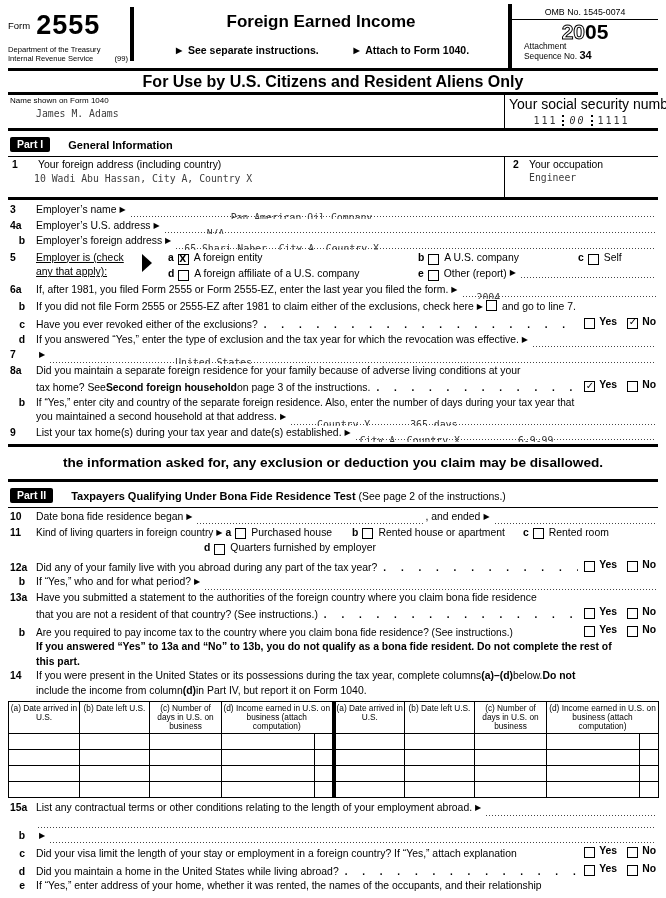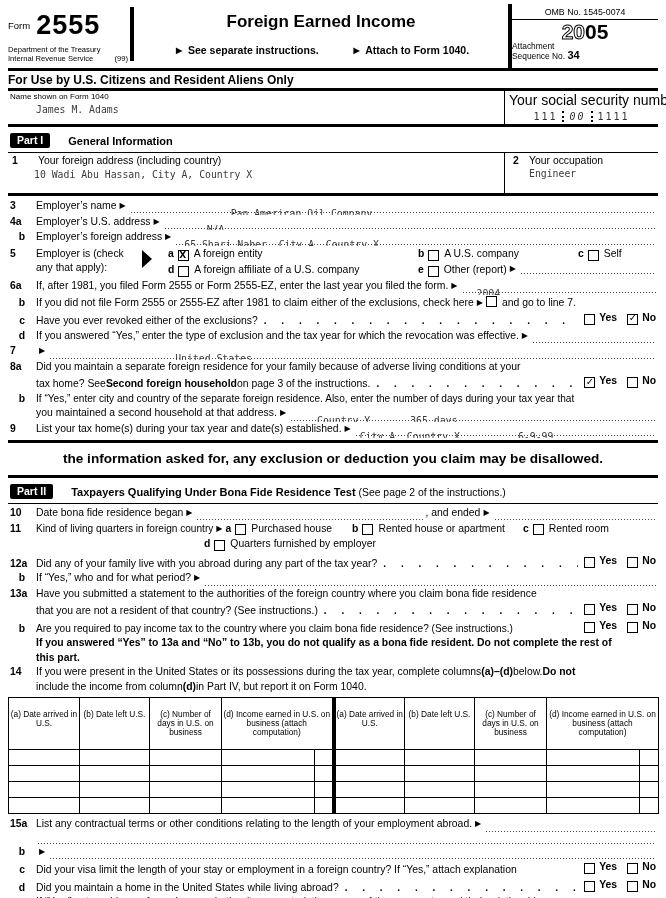--- a/index.html
+++ b/index.html
@@ -16,23 +16,23 @@
   .deptrow{display:flex;justify-content:space-between;padding-right:2px;}
   .hdr-bar{width:4px;background:#000;height:54px;margin-top:3px;}
   .hdr-center{flex:1;text-align:center;padding-top:8px;}
   .hdr-title{font-size:17px;font-weight:bold;}
   .hdr-notes{margin-top:12px;font-size:10.5px;font-weight:bold;}
   .hdr-notes .gap{display:inline-block;width:26px;}
   .hdr-right{width:146px;border-left:4px solid #000;display:flex;flex-direction:column;}
   .omb{font-size:8.8px;text-align:center;padding:3px 0 2px;border-bottom:1px solid #000;white-space:nowrap;}
   .year{text-align:center;font-size:21px;font-weight:bold;line-height:21px;padding-top:1px;}
   .year-outline{color:#fff;-webkit-text-stroke:1px #000;text-stroke:1px #000;}
-  .attach-seq{font-size:8.4px;line-height:9.4px;padding-left:0;}
+  .attach-seq{font-size:8.4px;line-height:9.4px;padding-left:12px;}
   .seqno{font-size:11px;font-weight:bold;}
-  .subtitle{font-weight:bold;font-size:12px;padding:2px 0 1px;border-bottom:3px solid #000;}
+  .subtitle{text-align:center;font-weight:bold;font-size:16px;padding:2px 0 1px;border-bottom:3px solid #000;}
   
   .namerow{display:flex;border-bottom:3px solid #000;height:33px;}
   .name-left{flex:1;padding:1px 4px 0 2px;}
   .small-label{font-size:8px;}
   .entry{font-family:"DejaVu Sans Mono",monospace;font-size:9.8px;color:#3c3c3c;}
   .name-value{margin-left:26px;margin-top:3px;}
   .ssn-box{width:154px;border-left:1px solid #000;padding:1px 4px 0;box-sizing:border-box;}
   .ssn-label{font-size:14px;text-align:center;white-space:nowrap;}
   .ssn-vals{display:flex;justify-content:center;align-items:center;margin-top:3px;font-family:"DejaVu Sans Mono",monospace;font-size:10px;color:#333;letter-spacing:2px;}
   .ssn-sep{border-left:2px dotted #000;height:11px;margin:0 5px;}
@@ -62,32 +62,32 @@
   .yn .lab{margin:0 10px 0 4px;}
   .yn .lab:last-child{margin-right:2px;}
   .cb{flex:none;display:inline-block;width:9px;height:9px;border:1.2px solid #000;position:relative;top:1px;background:#fff;box-sizing:content-box;}
   .cb .mark{position:absolute;left:0.5px;top:-2.5px;font-size:9px;font-weight:bold;font-family:"DejaVu Sans",sans-serif;}
   .cb .mark.chk{left:0.5px;top:-3.5px;font-size:10px;}
   .optletter{font-weight:bold;margin:0 4px 0 0;}
   .opt{display:flex;align-items:center;white-space:nowrap;}
   .opt .cb{margin-right:5px;}
   
   .l5{display:flex;align-items:flex-start;line-height:14.6px;}
-  .l5-label{width:104px;}
+  .l5-label{width:104px;text-decoration:underline;}
   .tri{width:0;height:0;border-left:10px solid #000;border-top:9px solid transparent;border-bottom:9px solid transparent;margin:3px 0 0 2px;}
   .l5-opts{flex:1;margin-left:16px;}
   .l5-row{display:flex;align-items:center;margin-bottom:2px;}
   
   .hr3{border-top:3px solid #000;margin-top:2px;}
   .hr1{border-top:1px solid #000;}
   .banner{text-align:center;font-weight:bold;font-size:13.6px;line-height:17.5px;padding:7px 0 8px;}
   
   table.t14{border-collapse:collapse;table-layout:fixed;width:100%;margin-top:2px;}
   .t14 th,.t14 td{border:1px solid #000;padding:0;}
-  .t14 th{font-size:8.3px;font-weight:normal;line-height:9.2px;text-align:center;padding:12px 1px;vertical-align:top;margin-top:12px;}
+  .t14 th{font-size:8.3px;font-weight:normal;line-height:9.2px;text-align:center;padding:2px 1px;vertical-align:top;margin-top:12px;}
   .t14 td{height:15px;}
   .t14 .mid{border-left:4px solid #000;}
   .t14 .cents{border-left:1px solid #000;}
   .mt1{margin-top:1px;} .mt2{margin-top:2px;} .mt3{margin-top:3px;}
 </style>
 </head>
 <body>
 
 <div class="page">
 

